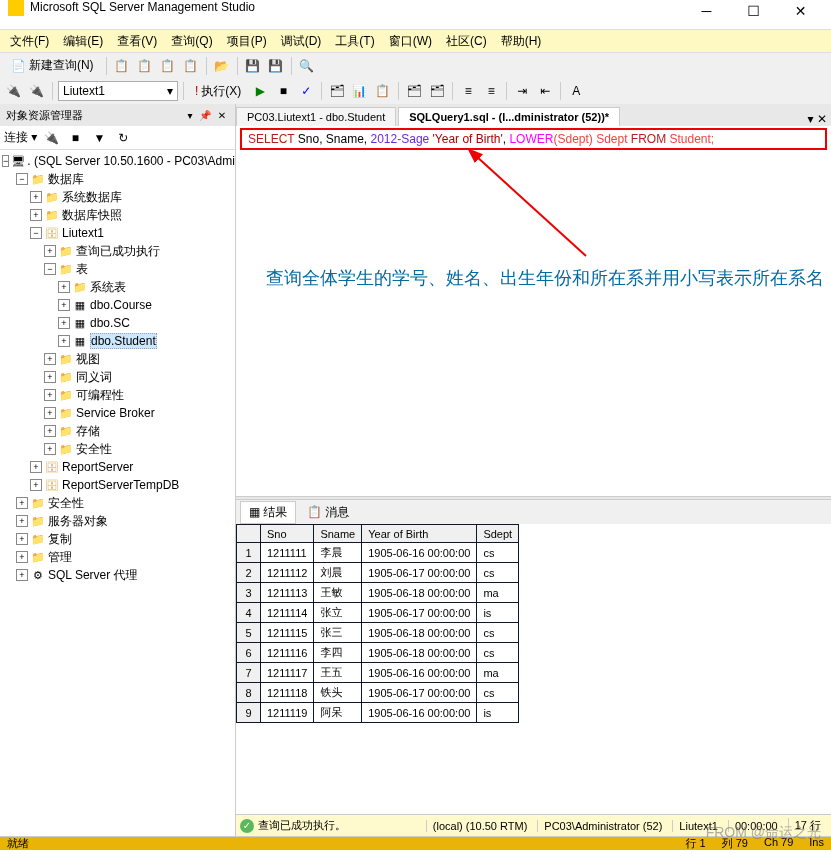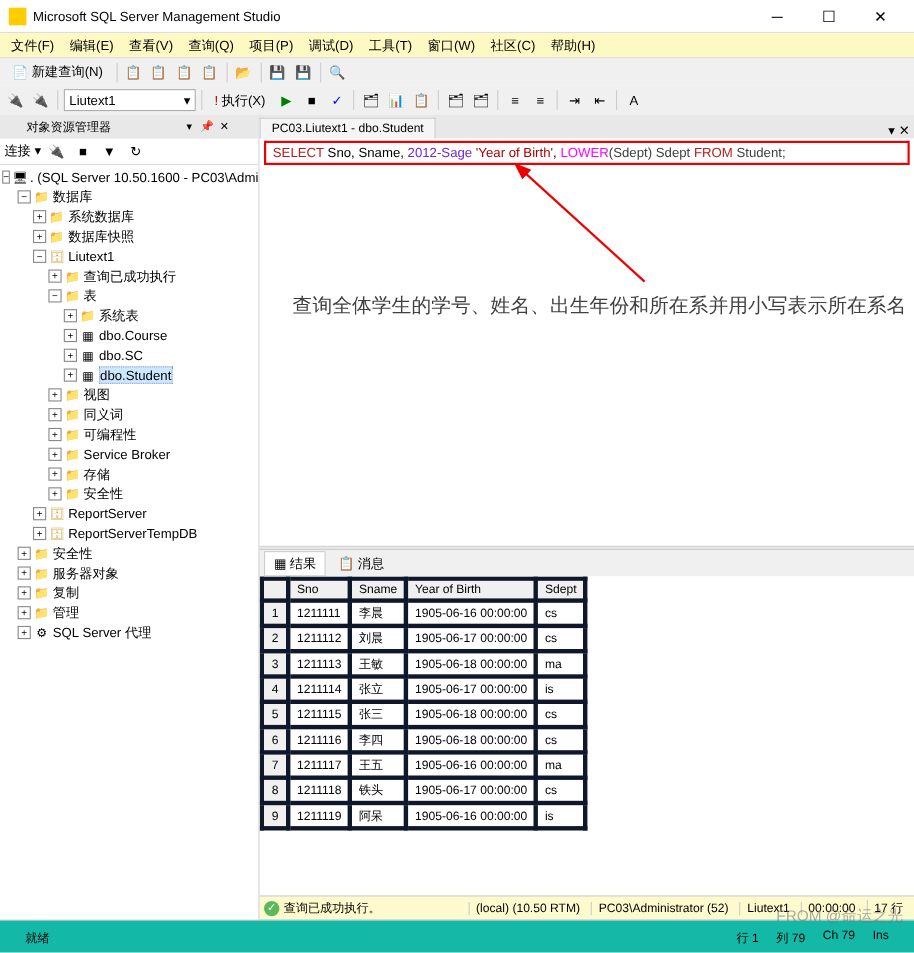--- a/index.html
+++ b/index.html
@@ -1,33 +1,33 @@
 <!DOCTYPE html>
 <html><head>
 <meta charset="utf-8">
 <style>
 * { box-sizing: border-box; margin: 0; padding: 0; font-family: "Microsoft YaHei", Tahoma, sans-serif; }
 body { width: 831px; height: 866px; background: #fff; font-size: 12px; color: #000; overflow: hidden; position: relative; }
-.titlebar { height: 30px; display: flex; align-items: center; padding: 0 8px; border-bottom: 1px solid #ddd; }
+.titlebar { height: 30px; display: flex; padding: 0 8px; border-bottom: 1px solid #ddd; }
 .titlebar .icon { width: 16px; height: 16px; background: #ffcc00; margin-right: 6px; display: inline-block; }
 .titlebar .title { flex: 1; font-size: 12px; }
 .win-controls { display: flex; gap: 2px; }
 .win-btn { width: 45px; height: 22px; display: flex; align-items: center; justify-content: center; font-size: 14px; }
 .menubar { height: 22px; display: flex; align-items: center; padding: 0 4px; gap: 2px; background: #fef9c3; }
 .menubar span { padding: 2px 6px; cursor: default; }
 .toolbar { height: 26px; display: flex; align-items: center; padding: 0 4px; gap: 3px; background: #f0f0f0; border-top: 1px solid #ddd; }
 .tb-btn { width: 20px; height: 20px; display: inline-flex; align-items: center; justify-content: center; border: 1px solid transparent; }
 .tb-new { padding: 2px 6px; display: flex; align-items: center; gap: 3px; border: 1px solid transparent; }
 .tb-sep { width: 1px; height: 18px; background: #ccc; margin: 0 2px; }
 .toolbar2 { height: 26px; display: flex; align-items: center; padding: 0 4px; gap: 3px; background: #f0f0f0; }
 .dropdown { height: 20px; border: 1px solid #abadb3; background: #fff; padding: 1px 4px; min-width: 120px; display: flex; align-items: center; justify-content: space-between; }
 .execute-btn { padding: 2px 6px; display: flex; align-items: center; gap: 3px; }
 .main { display: flex; height: 732px; }
 .sidebar { width: 236px; border-right: 1px solid #ccc; display: flex; flex-direction: column; background: #fff; }
-.panel-header { background: #e8e8e8; height: 22px; display: flex; align-items: center; padding: 0 24px; font-size: 11px; justify-content: space-between; }
+.panel-header { background: #e8e8e8; height: 22px; display: flex; align-items: center; padding: 0 6px; font-size: 11px; justify-content: space-between; }
 .panel-header-btns { display: flex; gap: 2px; }
 .ph-btn { width: 14px; height: 14px; font-size: 10px; display: flex; align-items: center; justify-content: center; }
 .connect-bar { height: 24px; display: flex; align-items: center; padding: 0 4px; gap: 4px; border-bottom: 1px solid #ddd; }
 .tree { flex: 1; overflow: auto; padding: 2px; }
 .tree-node { display: flex; align-items: center; height: 18px; padding-left: 0; white-space: nowrap; }
 .tree-node .toggle { width: 12px; height: 12px; border: 1px solid #888; font-size: 9px; display: flex; align-items: center; justify-content: center; margin-right: 2px; cursor: pointer; }
 .tree-node .nicon { width: 16px; height: 16px; margin-right: 2px; display: inline-flex; align-items: center; justify-content: center; font-size: 11px; }
 .tree-node .label { cursor: default; }
 .tree-node.selected .label { background: #cce8ff; border: 1px dotted #99c; }
 .folder { color: #d4a84b; }
@@ -36,36 +36,36 @@
 .tabs { height: 22px; display: flex; background: #e8e8e8; align-items: flex-end; }
 .tab { padding: 3px 10px; font-size: 11px; background: #f5f5f5; border: 1px solid #ccc; border-bottom: none; margin-right: 2px; cursor: default; }
 .tab.active { background: #fff; font-weight: bold; }
 .tab-close { margin-left: auto; padding: 0 4px; }
 .editor { flex: 0 0 auto; height: 370px; background: #fff; position: relative; overflow: hidden; }
 .sql-line { padding: 2px 6px; font-family: Consolas, monospace; font-size: 12px; border: 2px solid #e00; margin: 2px 4px; white-space: nowrap; }
 .kw { color: #b91c1c; }
 .str { color: #a00; }
 .func { color: #f0f; }
 .num { color: #6d28d9; }
-.ident { color: #404040; }
-.annotation { position: absolute; color: #404040; font-size: 18px; font-family: SimSun, serif; }
+.ident { color: #ef4444; }
+.annotation { position: absolute; color: #0369a1; font-size: 18px; font-family: SimSun, serif; }
 .splitter { height: 4px; background: #e8e8e8; border-top: 1px solid #ccc; border-bottom: 1px solid #ccc; cursor: ns-resize; }
 .results { flex: 1; display: flex; flex-direction: column; overflow: hidden; }
 .result-tabs { height: 24px; display: flex; align-items: center; padding: 2px 4px; gap: 2px; background: #f0f0f0; }
 .result-tab { padding: 2px 8px; display: flex; align-items: center; gap: 3px; border: 1px solid transparent; }
 .result-tab.active { background: #fff; border-color: #ccc; }
 .grid { flex: 1; overflow: auto; background: #fff; }
 table { border-collapse: collapse; font-size: 11px; }
-th, td { border: 4px solid #0f172a; padding: 2px 6px; text-align: left; height: 18px; }
+th, td { border: 1px solid #0f172a; padding: 2px 6px; text-align: left; height: 18px; }
 th { background: #f0f0f0; font-weight: normal; }
 .rownum { background: #f0f0f0; text-align: center; width: 24px; }
 .statusbar { height: 22px; background: #fffacd; border-top: 1px solid #ccc; display: flex; align-items: center; padding: 0 4px; font-size: 11px; gap: 4px; }
 .statusbar .cell { padding: 0 6px; border-left: 1px solid #ccc; white-space: nowrap; }
 .status-ok { width: 14px; height: 14px; border-radius: 50%; background: #5cb85c; display: inline-block; color: #fff; font-size: 10px; text-align: center; line-height: 14px; }
-.bottom-status { height: 31px; display: flex; align-items: center; padding: 0 23px; font-size: 11px; background: #14b8a6; border-top: 1px solid #ccc; justify-content: space-between; }
+.bottom-status { height: 14px; display: flex; align-items: center; padding: 0 7px; font-size: 11px; background: #eab308; border-top: 1px solid #ccc; justify-content: space-between; }
 .bottom-status .right { display: flex; gap: 16px; }
 .watermark { position: absolute; right: 10px; bottom: 24px; color: rgba(120,120,120,0.6); font-size: 14px; pointer-events: none; }
 svg.arrow-svg { position: absolute; pointer-events: none; }
 </style>
 </head>
 <body>
 
 <div class="titlebar">
   <span class="icon"></span>
   <span class="title">Microsoft SQL Server Management Studio</span>
@@ -279,20 +279,21 @@
           <span class="toggle">+</span>
           <span class="nicon">⚙</span>
           <span class="label">SQL Server 代理</span>
         </div>
     </div>
   </div>
 
   <div class="content">
     <div class="tabs">
       <div class="tab">PC03.Liutext1 - dbo.Student</div>
+      <div class="tab active">SQLQuery1.sql - (l...dministrator (52))*</div>
       <div class="tab-close">▾ ✕</div>
     </div>
     <div class="editor">
       <div class="sql-line"><span class="kw">SELECT</span><span> Sno, Sname, </span><span class="num">2012-Sage </span><span class="str">'Year of Birth'</span><span>, </span><span class="func">LOWER</span><span class="ident">(Sdept) </span><span class="ident">Sdept </span><span class="kw">FROM</span><span class="ident"> Student;</span></div>
       <svg class="arrow-svg" style="left:230px;top:20px" width="130" height="120">
         <defs>
             <marker id="ah" markerWidth="10" markerHeight="10" refX="2" refY="3" orient="auto">
               <path d="M0,0 L0,6 L8,3 z" fill="#e00"></path>
             </marker>
           </defs>

